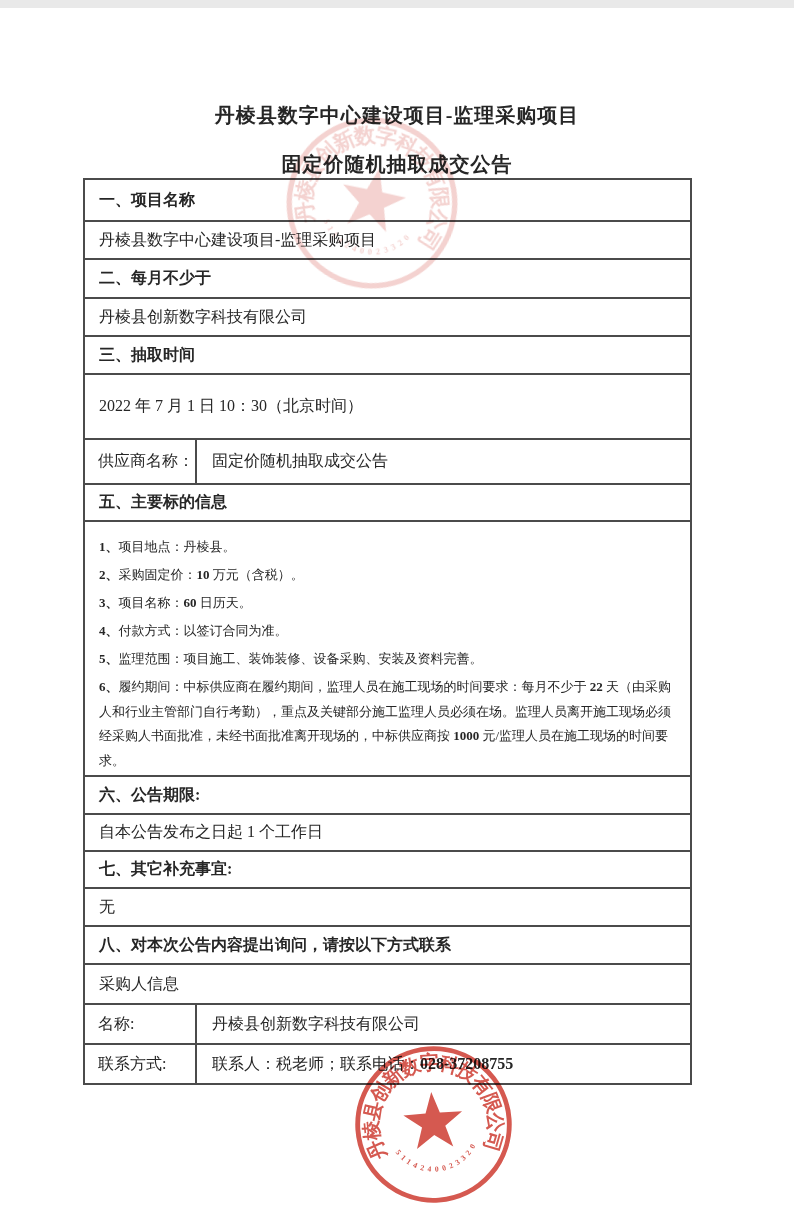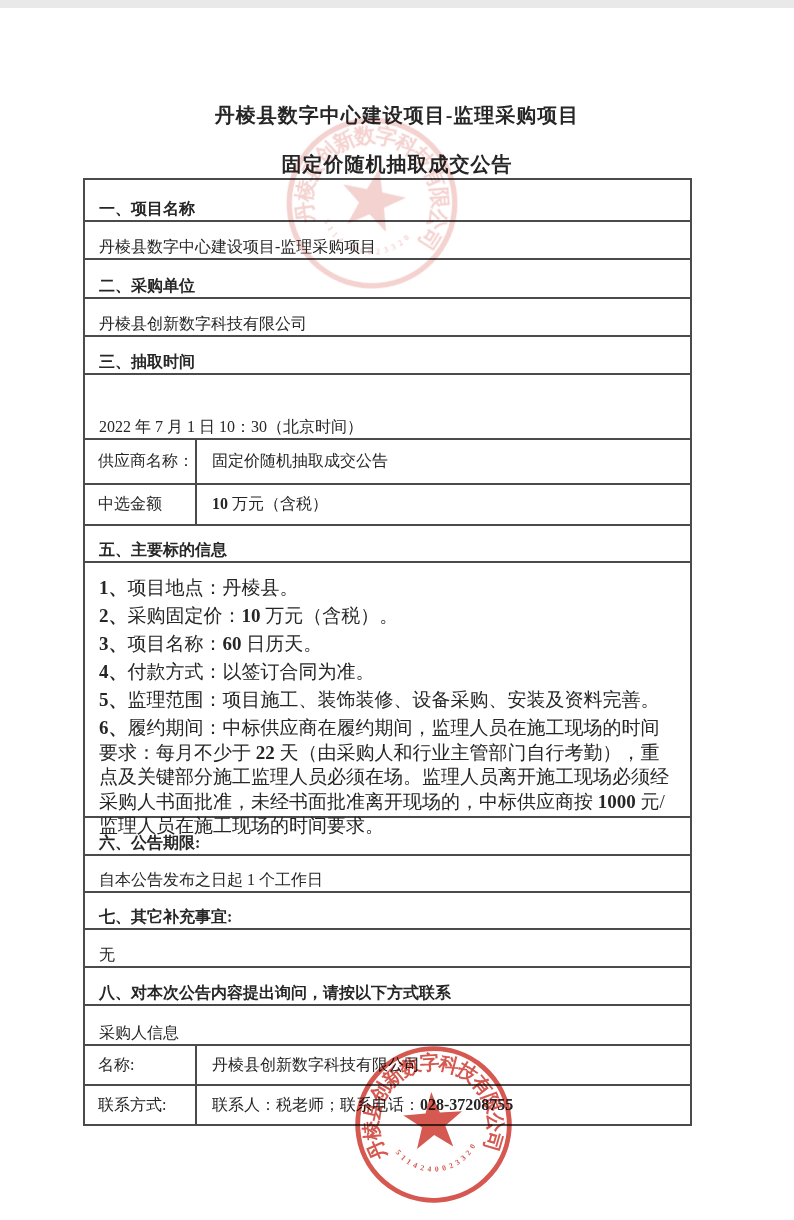--- a/index.html
+++ b/index.html
@@ -28,37 +28,37 @@
     box-sizing:border-box;
     background:transparent;
   }
   .row{
     display:flex;align-items:center;
     border-top:2px solid var(--line);
     box-sizing:border-box;
     font-size:16px;
   }
   .row:first-child{border-top:none;}
-  .row.full{padding-left:14px;align-items:flex-end;}
+  .row.full{padding-left:14px;}
   .hd{font-weight:bold;}
   .lbl{
     width:112px;flex:0 0 112px;
     align-self:stretch;display:flex;align-items:center;
     border-right:2px solid var(--line);
     box-sizing:border-box;
     padding-left:13px;
   }
   .val{padding-left:15px;flex:1;}
   .h37{height:37px}.h38{height:38px}.h39{height:39px}.h40{height:40px}
   .h41{height:41px}.h45{height:45px}.h65{height:65px}.h255{height:255px}
   .items{
     display:block;
     padding:13px 16px 0 14px;
     align-items:flex-start;
-    font-size:19px;
+    font-size:13px;
   }
   .items p{margin:0 0 4px;line-height:24px;}
   .items p.last{margin-top:4px;line-height:24.5px;margin-bottom:0;}
   .b{font-weight:bold;}
   .stamp{position:absolute;mix-blend-mode:multiply;pointer-events:none;}
   .stamp svg{display:block;width:100%;height:100%;}
   .stamp-bottom{
     left:352px;top:1035px;width:163px;height:163px;
     opacity:.88;transform:rotate(-4deg);
   }
@@ -79,40 +79,36 @@
   <div class="tbl">
 
     <div class="row full hd h40">
       <span>一、项目名称</span>
     </div>
     <div class="row full h38">
       <span>丹棱县数字中心建设项目-监理采购项目</span>
     </div>
 
     <div class="row full hd h39">
-      <span>二、采购单位</span>
+      <span>二、每月不少于</span>
     </div>
     <div class="row full h38">
       <span>丹棱县创新数字科技有限公司</span>
     </div>
 
     <div class="row full hd h38">
       <span>三、抽取时间</span>
     </div>
     <div class="row full h65">
       <span>2022 年 7 月 1 日 10：30（北京时间）</span>
     </div>
 
     <div class="row h45">
       <div class="lbl">供应商名称：</div>
       <div class="val">固定价随机抽取成交公告</div>
-    </div>
-    <div class="row h41">
-      <div class="lbl">中选金额</div>
-      <div class="val"><span class="b">10</span><span> 万元（含税）</span></div>
     </div>
 
     <div class="row full hd h37">
       <span>五、主要标的信息</span>
     </div>
     <div class="row items h255">
       <p><span class="b">1、</span><span>项目地点：丹棱县。</span></p>
       <p><span class="b">2、</span><span>采购固定价：</span><span class="b">10</span><span> 万元（含税）。</span></p>
       <p><span class="b">3、</span><span>项目名称：</span><span class="b">60</span><span> 日历天。</span></p>
       <p><span class="b">4、</span><span>付款方式：以签订合同为准。</span></p>

